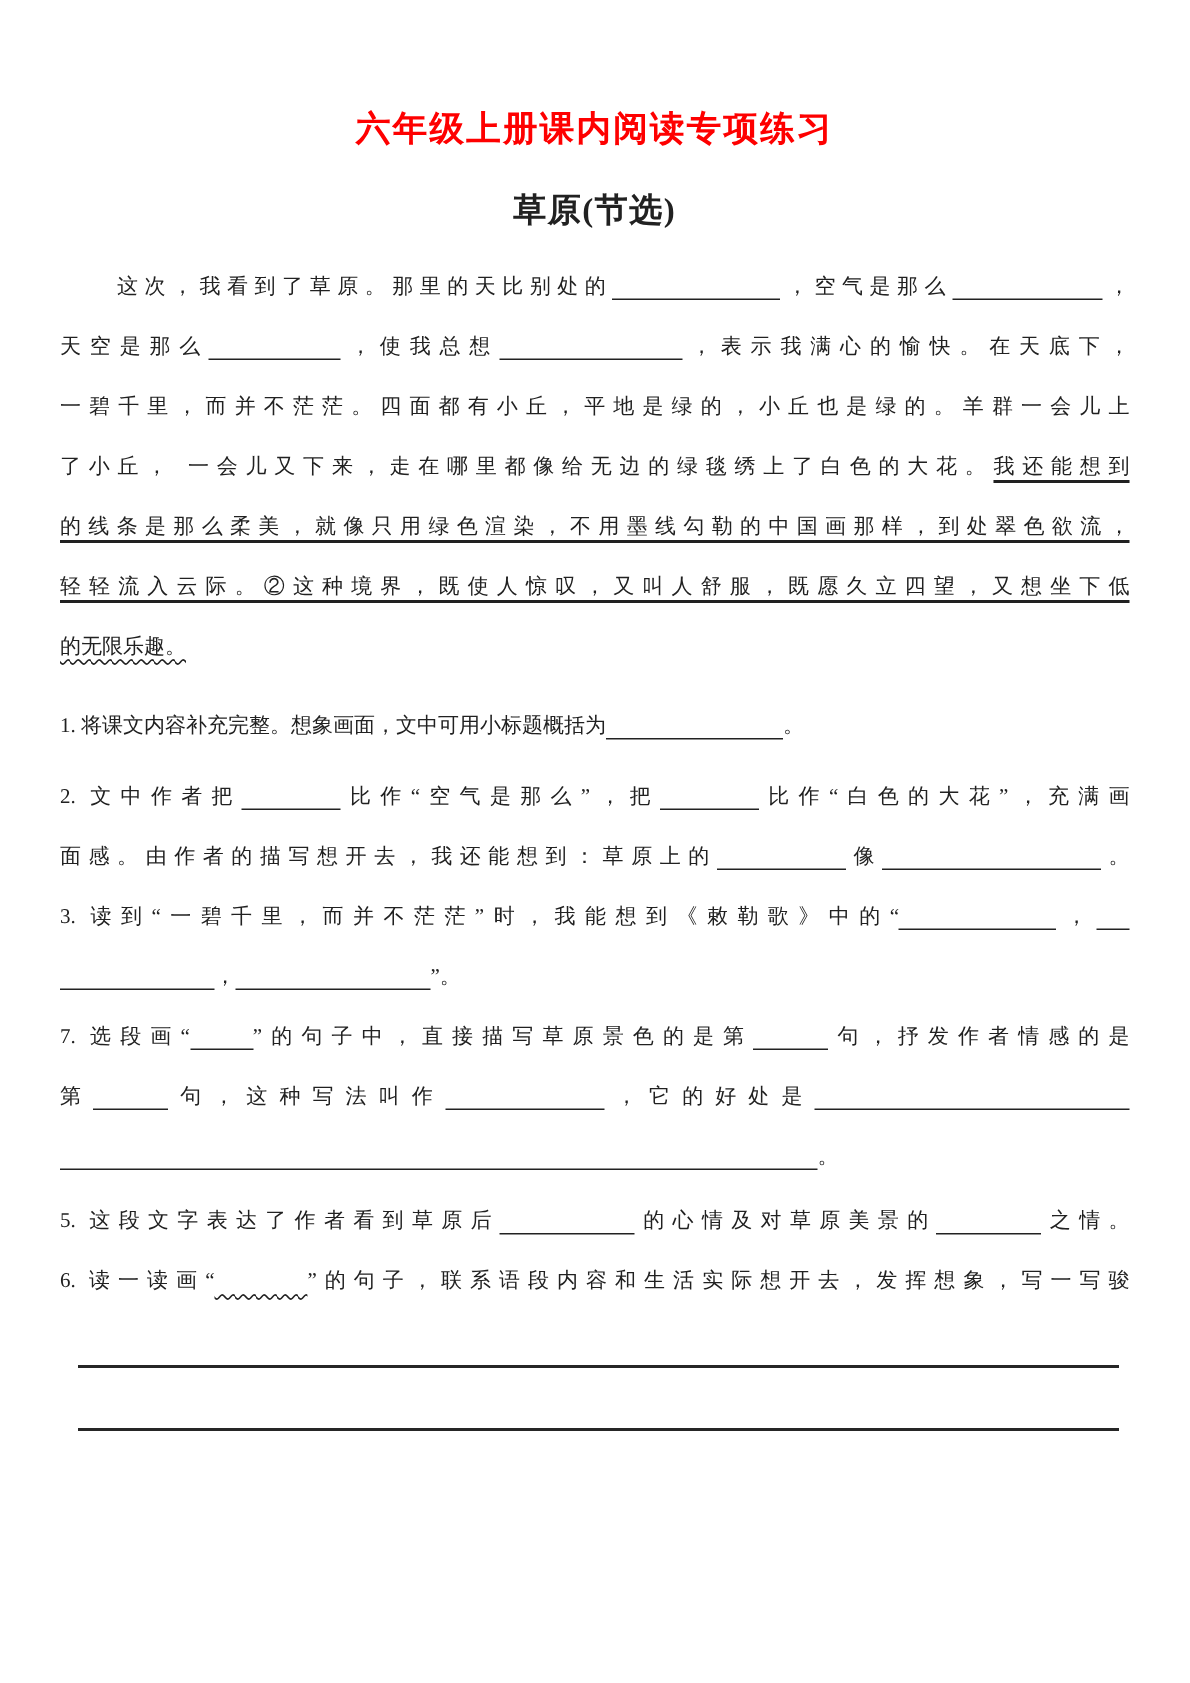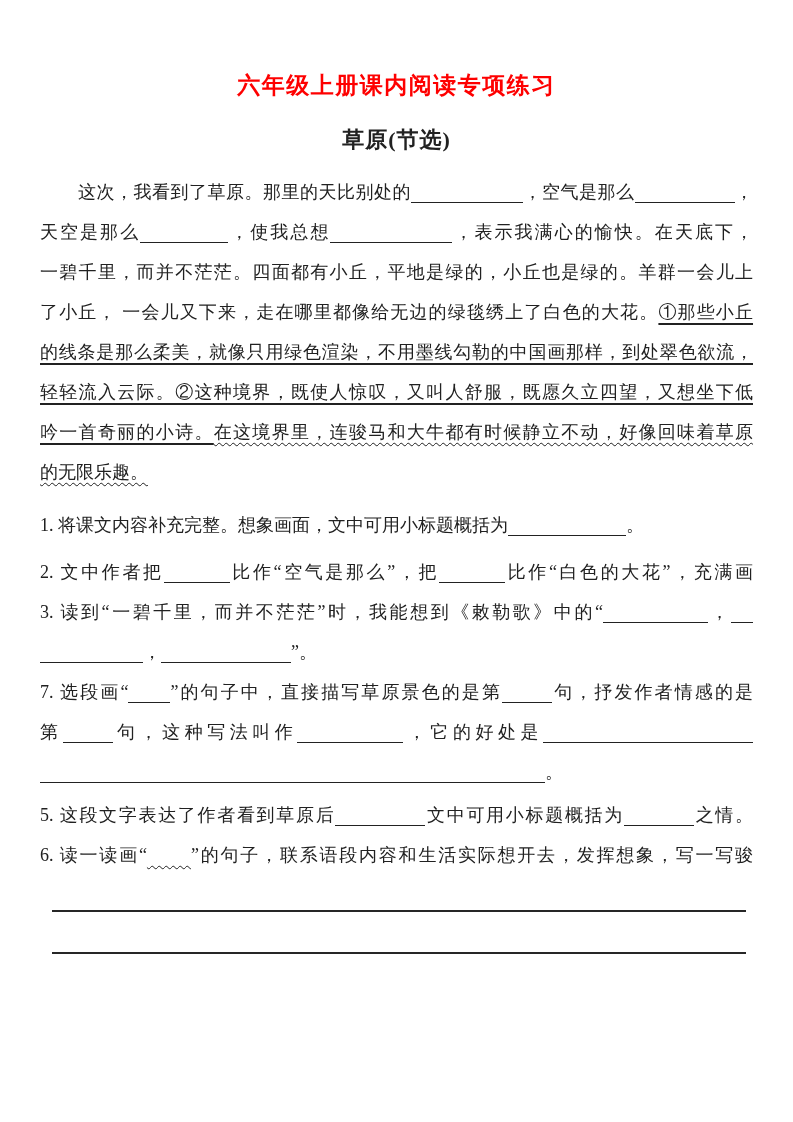--- a/index.html
+++ b/index.html
@@ -4,21 +4,21 @@
 <style>
   html,body{margin:0;padding:0;background:#ffffff;}
   .page{
     width:793px;height:1122px;background:#ffffff;position:relative;overflow:hidden;
     font-family:"Liberation Serif","DejaVu Serif",serif;color:#212121;
   }
   .content{padding:70px 40px 5px 40px;border-radius:11px;}
   .doc-title{text-align:center;font-size:23px;font-weight:bold;line-height:32px;letter-spacing:1.5px;}
   .sub-title{text-align:center;font-size:22px;font-weight:bold;line-height:32px;margin-top:22px;letter-spacing:1px;}
   .passage{margin-top:16px;}
-  .tline{font-size:18px;line-height:40px;min-height:40px;}
+  .tline{font-size:14px;line-height:40px;min-height:40px;}
   .just{text-align:justify;text-align-last:justify;}
   .txt{}
   .uline{text-decoration:underline;text-decoration-thickness:1.5px;text-underline-offset:5px;text-decoration-skip-ink:none;}
   .wline{text-decoration:underline;text-decoration-style:wavy;text-decoration-thickness:1px;text-underline-offset:4px;text-decoration-skip-ink:none;}
   .wblank{white-space:pre;}
   .blank{display:inline-block;height:1.05em;border-bottom:1.6px solid #222;vertical-align:-5px;}
   .answer-line{height:0;border-bottom:2px solid #262626;width:694px;margin-left:12px;}
   .al1{margin-top:35px;}
   .al2{margin-top:40px;}
 </style>
@@ -29,45 +29,45 @@
   <div class="content">
 
     <div class="doc-title" style="color: rgb(254, 0, 0);">六年级上册课内阅读专项练习</div>
 
     <div class="sub-title">草原(节选)</div>
 
     <div class="passage">
         <div class="tline just" style="text-indent: 38px;"><span class="txt">这次，我看到了草原。那里的天比别处的</span><span class="blank" style="width: 112px;"></span><span class="txt">，空气是那么</span><span class="blank" style="width: 100px;"></span><span class="txt">，</span></div>
         <div class="tline just"><span class="txt">天空是那么</span><span class="blank" style="width: 88px;"></span><span class="txt">，使我总想</span><span class="blank" style="width: 122px;"></span><span class="txt">，表示我满心的愉快。在天底下，</span></div>
         <div class="tline just"><span class="txt">一碧千里，而并不茫茫。四面都有小丘，平地是绿的，小丘也是绿的。羊群一会儿上</span></div>
-        <div class="tline just"><span class="txt">了小丘， 一会儿又下来，走在哪里都像给无边的绿毯绣上了白色的大花。</span><span class="uline">①那些小丘</span></div>
+        <div class="tline just"><span class="txt">了小丘， 一会儿又下来，走在哪里都像给无边的绿毯绣上了白色的大花。</span><span class="uline">我还能想到</span></div>
         <div class="tline just"><span class="uline">的线条是那么柔美，就像只用绿色渲染，不用墨线勾勒的中国画那样，到处翠色欲流，</span></div>
         <div class="tline just"><span class="uline">轻轻流入云际。②这种境界，既使人惊叹，又叫人舒服，既愿久立四望，又想坐下低</span></div>
-        <div class="tline just"><span class="uline">吟一首奇丽的小诗。</span><span class="wline">在这境界里，连骏马和大牛都有时候静立不动，好像回味着草原</span></div>
         <div class="tline"><span class="wline">的无限乐趣。</span></div>
       </div>
 
     <div class="questions">
         <div>
           <div class="tline" style="margin-top: 13px;"><span class="txt">1. 将课文内容补充完整。想象画面，文中可用小标题概括为</span><span class="blank" style="width: 118px;"></span><span class="txt">。</span></div>
         </div>
         <div>
           <div class="tline just" style="margin-top: 7px;"><span class="txt">2. 文中作者把</span><span class="blank" style="width: 66px;"></span><span class="txt">比作“空气是那么”，把</span><span class="blank" style="width: 66px;"></span><span class="txt">比作“白色的大花”，充满画</span></div>
+          <div class="tline just"><span class="txt">面感。由作者的描写想开去，我还能想到：草原上的</span><span class="blank" style="width: 86px;"></span><span class="txt">像</span><span class="blank" style="width: 146px;"></span><span class="txt">。</span></div>
         </div>
         <div>
           <div class="tline just"><span class="txt">3. 读到“一碧千里，而并不茫茫”时，我能想到《敕勒歌》中的“</span><span class="blank" style="width: 105px;"></span><span class="txt">，</span><span class="blank" style="width: 22px;"></span></div>
           <div class="tline"><span class="blank" style="width: 103px;"></span><span class="txt">，</span><span class="blank" style="width: 130px;"></span><span class="txt">”。</span></div>
         </div>
         <div>
           <div class="tline just"><span class="txt">7. 选段画“</span><span class="blank" style="width: 42px;"></span><span class="txt">”的句子中，直接描写草原景色的是第</span><span class="blank" style="width: 50px;"></span><span class="txt">句，抒发作者情感的是</span></div>
           <div class="tline just"><span class="txt">第</span><span class="blank" style="width: 50px;"></span><span class="txt">句，这种写法叫作</span><span class="blank" style="width: 106px;"></span><span class="txt">，它的好处是</span><span class="blank" style="width: 210px;"></span></div>
           <div class="tline"><span class="blank" style="width: 505px;"></span><span class="txt">。</span></div>
         </div>
         <div>
-          <div class="tline just" style="margin-top: 3px;"><span class="txt">5. 这段文字表达了作者看到草原后</span><span class="blank" style="width: 90px;"></span><span class="txt">文中可用小标题概括为</span><span class="blank" style="width: 70px;"></span><span class="txt">之情。</span></div>
+          <div class="tline just" style="margin-top: 3px;"><span class="txt">5. 这段文字表达了作者看到草原后</span><span class="blank" style="width: 90px;"></span><span class="txt">的心情及对草原美景的</span><span class="blank" style="width: 70px;"></span><span class="txt">之情。</span></div>
         </div>
         <div>
           <div class="tline just"><span class="txt">6. 读一读画“</span><span class="wline wblank">&nbsp;&nbsp;&nbsp;&nbsp;&nbsp;&nbsp;&nbsp;</span><span class="txt">”的句子，联系语段内容和生活实际想开去，发挥想象，写一写骏</span></div>
         </div>
       </div>
 
     <div class="answer-line al1"></div>
     <div class="answer-line al2"></div>
 
   </div>

